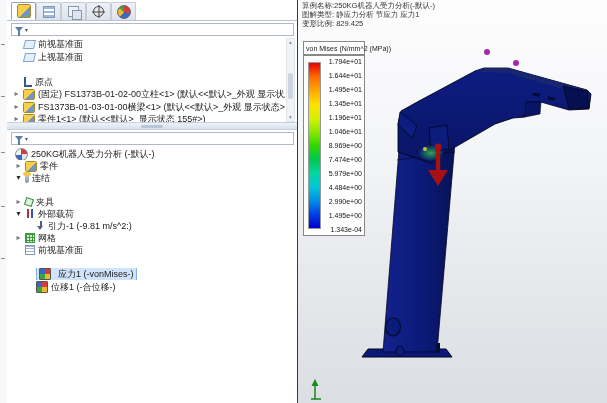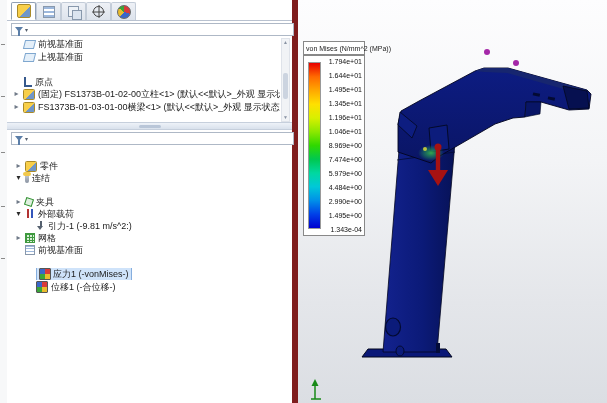--- a/index.html
+++ b/index.html
@@ -4,21 +4,21 @@
 <style>
   html,body{margin:0;padding:0;}
   .app{position:relative;width:607px;height:403px;background:#fff;overflow:hidden;
        font-family:"Liberation Sans","DejaVu Sans",sans-serif;color:#1a1a1a;}
   
   .gutter{position:absolute;left:0;top:0;width:7px;height:403px;background:#f7f8f9;}
   .gutter-ticks{position:absolute;left:1px;top:44px;width:4px;height:1px;background:#8a8a8a;
        box-shadow:0 52px #8a8a8a,0 108px #8a8a8a,0 162px #8a8a8a,0 214px #8a8a8a;}
   
   .panel{position:absolute;left:7px;top:0;width:291px;height:403px;background:#fff;
-         border-right:6px solid #7f1d1d;box-sizing:border-box;}
+         border-right:1px solid #7f1d1d;box-sizing:border-box;}
   .tabline{position:absolute;left:0;top:20px;width:100%;height:1px;background:#b9c2d0;}
   .tabs{position:absolute;left:4px;top:2px;height:19px;display:flex;}
   .tab{width:25px;height:18px;display:flex;align-items:center;justify-content:center;
        background:linear-gradient(#eef1f6,#dde3ec);border:1px solid #c3ccd8;border-bottom:none;
        box-sizing:border-box;border-radius:2px 2px 0 0;}
   .tab.active{background:#fff;border:1px solid #90a0b6;border-bottom:1px solid #fff;}
   
   .ti{display:inline-block;}
   .ti-fm{width:12px;height:12px;border-radius:2px;border:1px solid #a98a28;
          background:linear-gradient(135deg,#f8cf4a 0 55%,#7096c8 55%);}
@@ -39,21 +39,21 @@
           border-top:5px solid #5b7ea8;position:relative;display:inline-block;}
   .funnel::after{content:"";position:absolute;left:-1px;top:-1px;width:2px;height:5px;background:#5b7ea8;}
   .fcaret{font-size:6px;color:#55606e;line-height:6px;}
   
   .row{position:absolute;left:0;right:12px;height:12px;display:flex;align-items:center;gap:3px;
        font-size:9px;white-space:nowrap;overflow:hidden;}
   .row .lbl{color:#1a1a1a;}
   .arw{width:7px;font-size:8px;color:#707a88;line-height:8px;text-align:center;flex:none;}
   .arw.r::before{content:"▸";}
   .arw.d::before{content:"▾";color:#2a2a2a;}
-  .cell{display:flex;align-items:center;gap:2px;padding:0 2px;}
+  .cell{display:flex;align-items:center;gap:7px;padding:0 2px;}
   .cell.sel{background:#cfe3fa;border:1px solid #86aede;border-radius:1px;}
   
   .icon{flex:none;display:inline-block;}
   .ic-plane{width:9px;height:7px;border:1px solid #7fa7cf;background:rgba(170,205,235,.32);transform:skewX(-14deg);}
   .ic-origin{width:6px;height:8px;border-left:2px solid #35588c;border-bottom:2px solid #35588c;}
   .ic-part{width:10px;height:9px;border:1px solid #a98a28;border-radius:1.5px;
            background:linear-gradient(135deg,#f8cf4a 0 55%,#7096c8 55%);}
   .ic-study{width:11px;height:11px;border-radius:50%;border:1px solid #888;
            background:conic-gradient(#d93a3a 0 25%,#dfe6ee 25% 50%,#3a66c8 50% 75%,#f0f3f7 75%);}
   .ic-conn{width:4px;height:10px;background:linear-gradient(#cfd4dc,#8a93a2);border-radius:2px;position:relative;}
@@ -148,36 +148,45 @@
     <div class="row" style="top:88px;padding-left:6px">
       <span class="arw r"></span>
       <span class="icon ic-part"></span>
       <span class="lbl">(固定) FS1373B-01-02-00立柱&lt;1&gt; (默认&lt;&lt;默认&gt;_外观 显示状态&gt;)</span>
     </div>
     <div class="row" style="top:101px;padding-left:6px">
       <span class="arw r"></span>
       <span class="icon ic-part"></span>
       <span class="lbl">FS1373B-01-03-01-00横梁&lt;1&gt; (默认&lt;&lt;默认&gt;_外观 显示状态&gt;)</span>
     </div>
+    <div class="row" style="top:113px;padding-left:6px">
+      <span class="arw r"></span>
+      <span class="icon ic-part"></span>
+      <span class="lbl">零件1&lt;1&gt; (默认&lt;&lt;默认&gt;_显示状态 155#&gt;)</span>
+    </div>
 
     <div class="vscroll">
       <span class="up">▲</span>
       <div class="vthumb"></div>
       <span class="dn">▼</span>
     </div>
 
     <div class="split">
         <div class="grip"></div>
       </div>
 
     <div class="filter" style="top:132px">
       <span class="funnel"></span>
       <span class="fcaret">▾</span>
     </div>
 
+    <div class="row" style="top:148px;padding-left:8px">
+      <span class="icon ic-study"></span>
+      <span class="lbl">250KG机器人受力分析 (-默认-)</span>
+    </div>
     <div class="row" style="top:172px;padding-left:8px">
       <span class="arw d"></span>
       <span class="icon ic-conn"></span>
       <span class="lbl">连结</span>
     </div>
     <div class="row" style="top:160px;padding-left:8px">
       <span class="arw r"></span>
       <span class="icon ic-part"></span>
       <span class="lbl">零件</span>
     </div>
@@ -210,20 +219,25 @@
         <span class="lbl">应力1 (-vonMises-)</span>
       </span>
     </div>
     <div class="row" style="top:281px;padding-left:29px">
       <span class="icon ic-plot"></span>
       <span class="lbl">位移1 (-合位移-)</span>
     </div>
   </div>
 
   <div class="viewport">
+    <div class="anno">
+      <div>算例名称:250KG机器人受力分析(-默认-)</div>
+      <div>图解类型: 静应力分析 节应力 应力1</div>
+      <div>变形比例: 829.425</div>
+    </div>
 
     <div class="legend-title-box">
       <span class="legend-title">von Mises (N/mm^2 (MPa))</span>
     </div>
     <div class="legend-box">
       <div class="legend-bar" style="background: linear-gradient(rgb(232, 0, 0), rgb(255, 106, 0), rgb(255, 168, 0), rgb(255, 224, 0), rgb(216, 240, 0), rgb(140, 232, 0), rgb(48, 216, 0), rgb(0, 200, 80), rgb(0, 216, 160), rgb(0, 200, 216), rgb(0, 144, 232), rgb(0, 64, 232), rgb(0, 0, 208));"></div>
       <div class="legend-vals">
         <span>1.794e+01</span>
         <span>1.644e+01</span>
         <span>1.495e+01</span>

